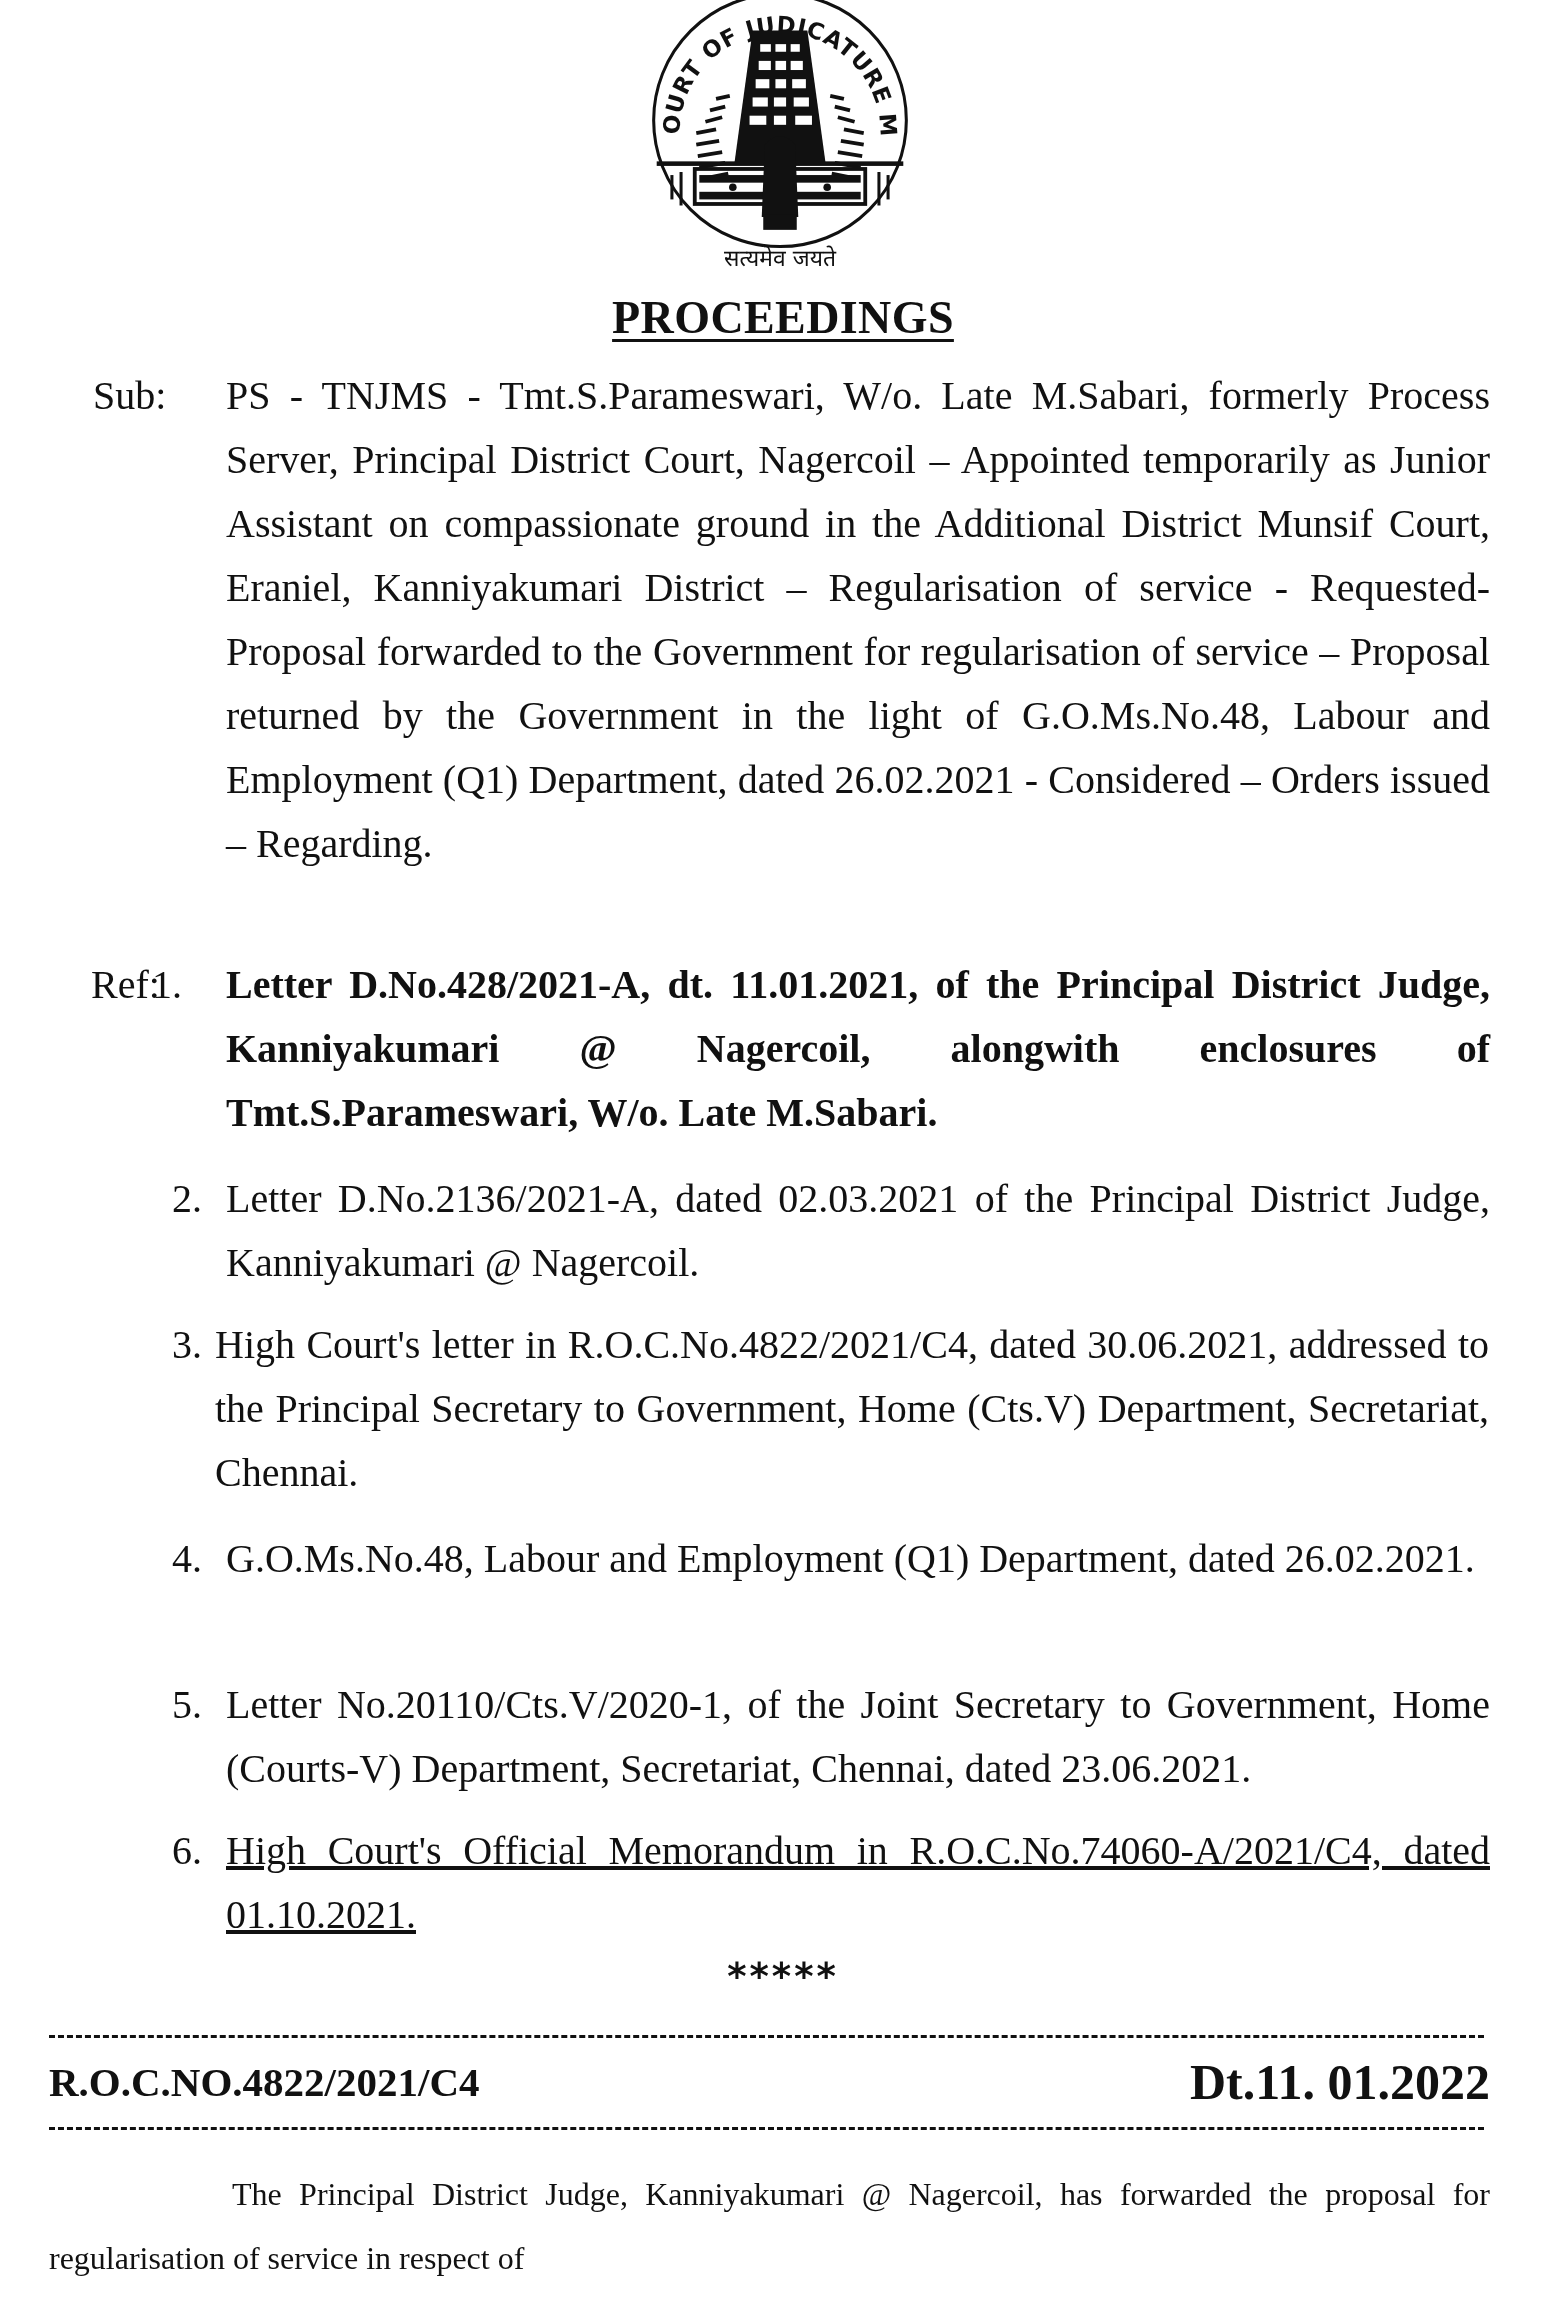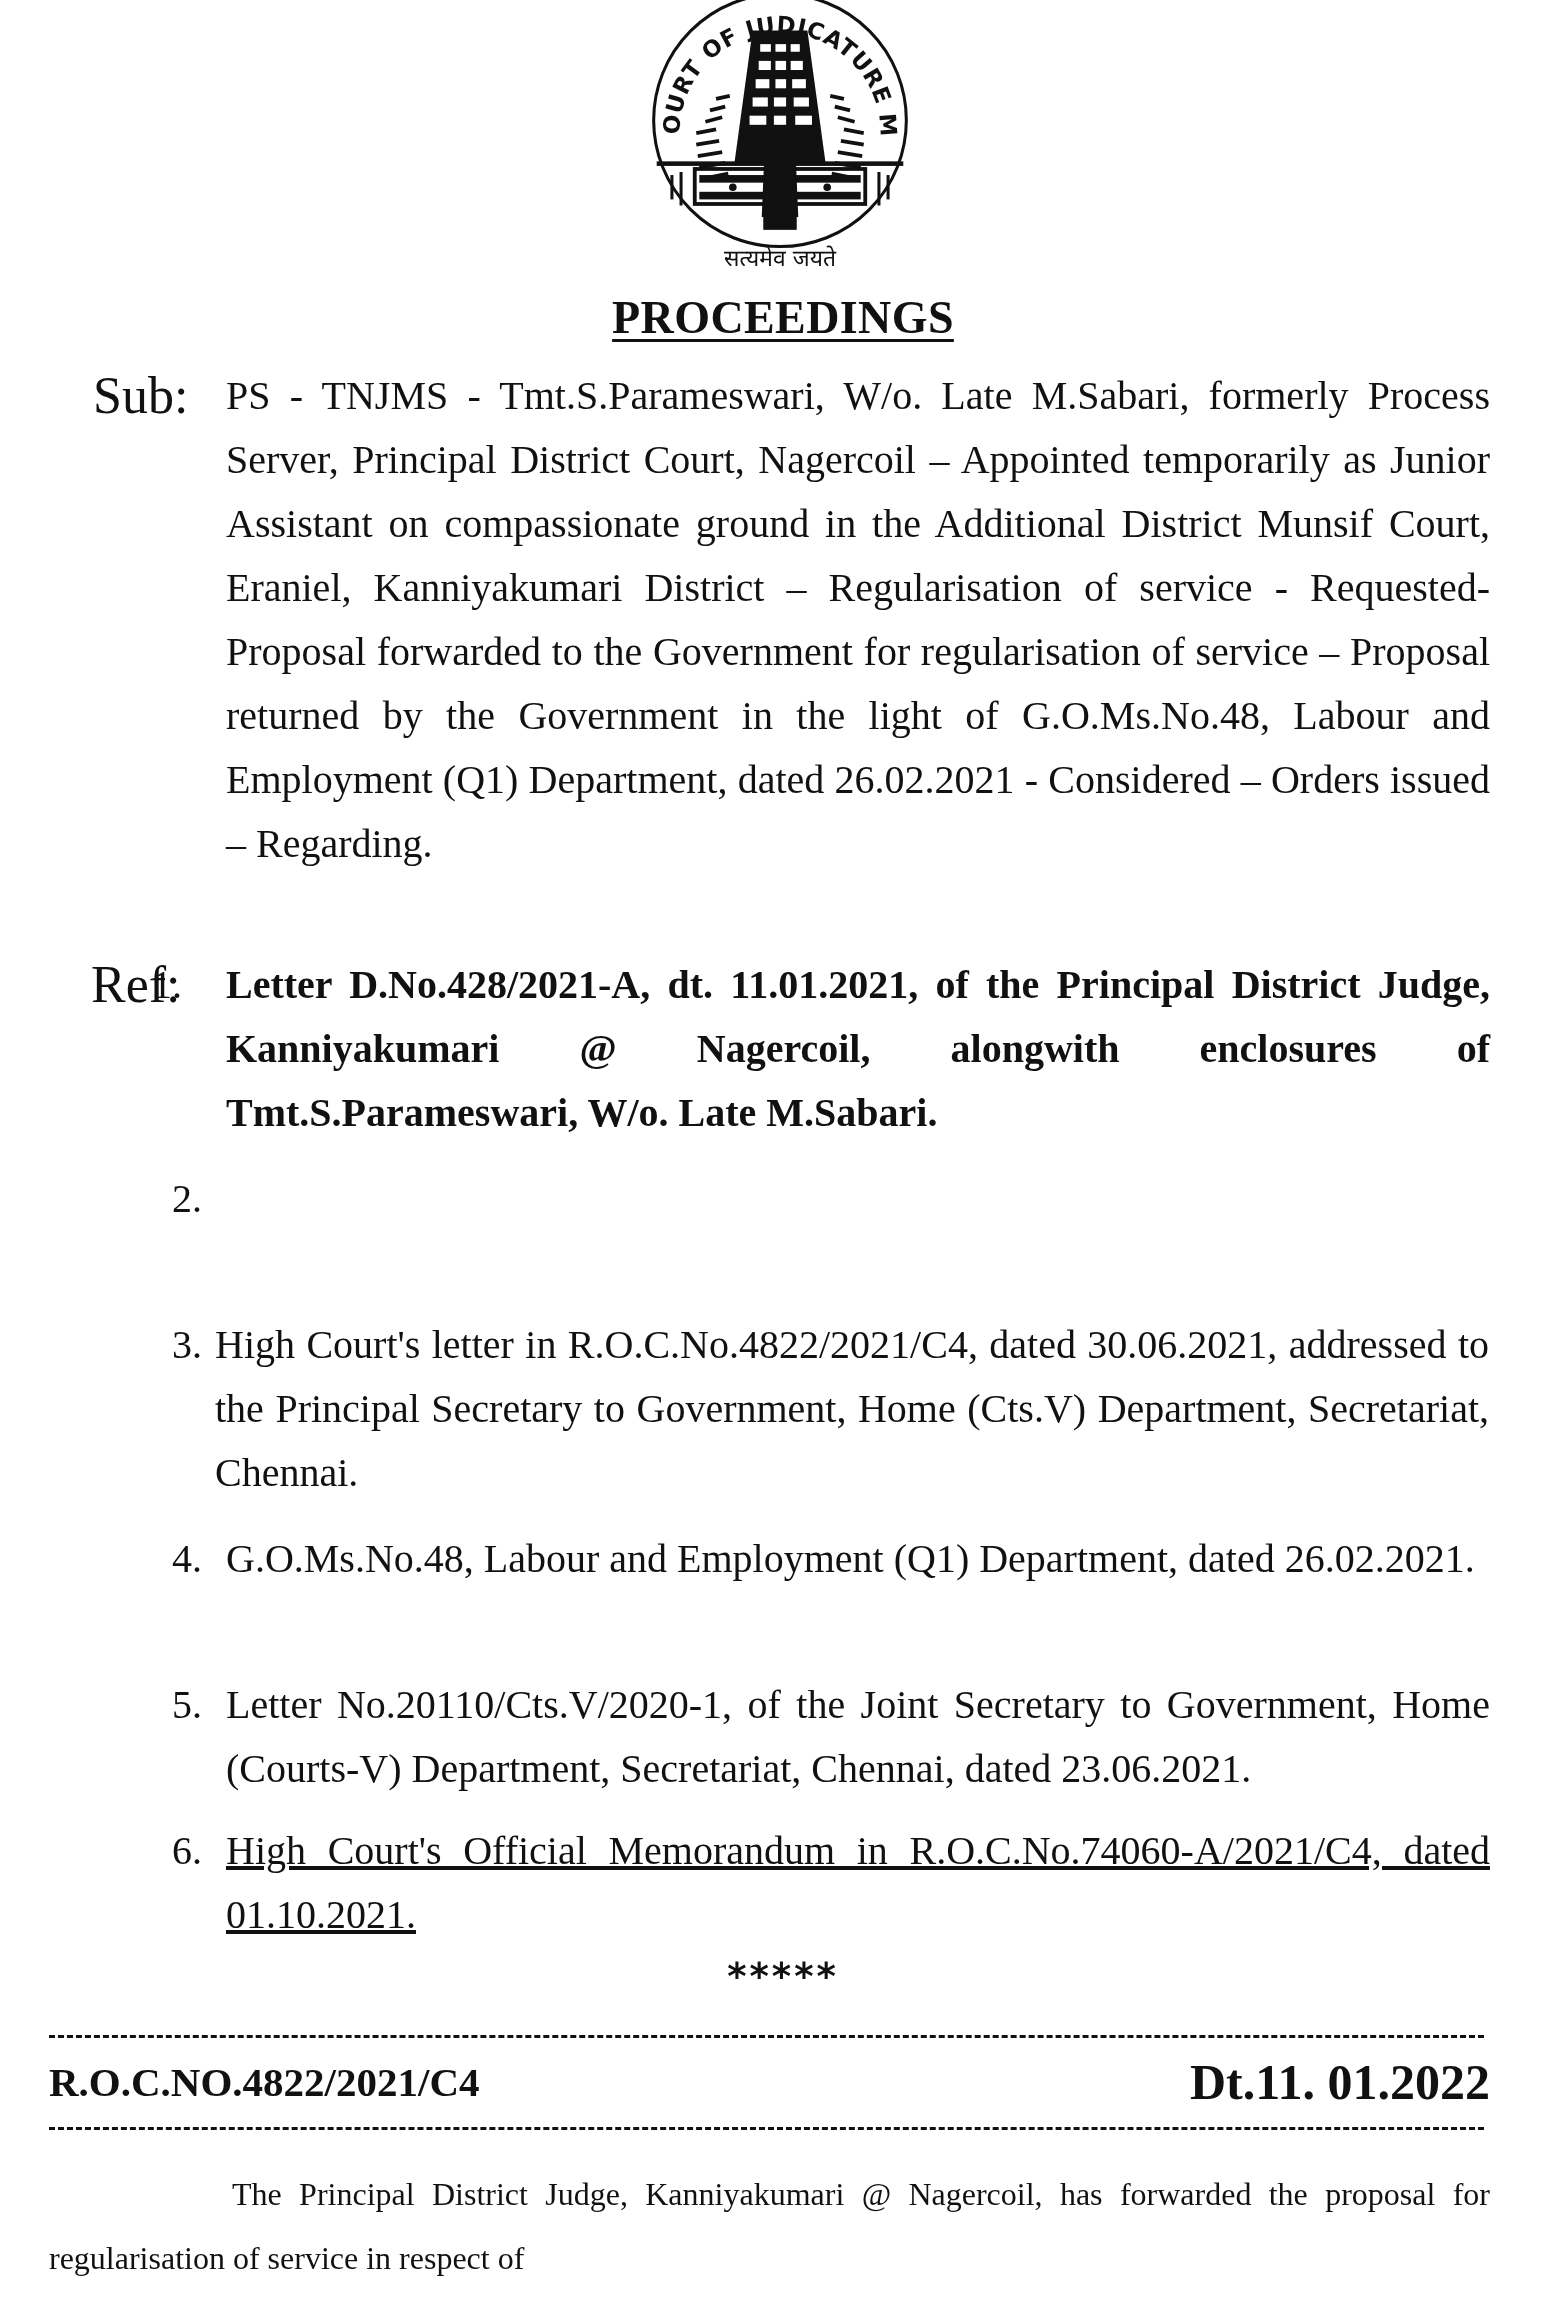--- a/index.html
+++ b/index.html
@@ -9,21 +9,21 @@
 
   
   .seal { position: absolute; left: 649px; top: 0px; width: 262px; height: 274px; }
   .seal svg { width: 262px; height: 274px; display: block; }
 
   .heading { position: absolute; left: 0; width: 1566px; top: 291px; text-align: center; }
   .heading span { font-weight: bold; font-size: 46px; letter-spacing: 0.4px;
                   text-decoration: underline; text-decoration-thickness: 3px; text-underline-offset: 6px; }
 
   .block { position: absolute; font-size: 40px; line-height: 64px; }
-  .label { position: absolute; font-size: 52px; line-height: 64px; }
+  .label { position: absolute; font-size: 40px; line-height: 64px; }
   .just { text-align: justify; text-align-last: left; }
 
   .sub-label { left: 93px; top: 364px; }
   .sub-text { left: 226px; top: 364px; width: 1264px; }
 
   .ref-label { left: 91px; top: 953px; }
   .ref-num { position: absolute; font-size: 40px; line-height: 64px; }
   .ref-text { position: absolute; font-size: 40px; line-height: 64px; text-align: justify; text-align-last: left; }
 
   .stars { position: absolute; left: 0; width: 1566px; top: 1955px; text-align: center;
@@ -126,20 +126,21 @@
 
   <div class="label sub-label">Sub:</div>
   <div class="block sub-text just">PS - TNJMS - Tmt.S.Parameswari, W/o. Late M.Sabari, formerly Process Server,  Principal District Court, Nagercoil – Appointed temporarily as Junior Assistant on compassionate ground in the Additional District Munsif Court, Eraniel, Kanniyakumari District – Regularisation of service -  Requested- Proposal forwarded to the Government for  regularisation of service – Proposal returned by the Government in the light of  G.O.Ms.No.48, Labour and Employment (Q1) Department, dated 26.02.2021 -  Considered  –  Orders issued – Regarding.</div>
 
   <div class="label ref-label">Ref:</div>
 
   <div class="ref-num" style="left:152px; top:953px;">1.</div>
   <div class="ref-text" style="left:226px; top:953px; width:1264px;font-weight:bold;">Letter D.No.428/2021-A, dt. 11.01.2021, of the Principal District Judge, Kanniyakumari @ Nagercoil, alongwith enclosures of Tmt.S.Parameswari, W/o. Late M.Sabari.</div>
 
   <div class="ref-num" style="left:172px; top:1167px;">2.</div>
+  <div class="ref-text" style="left:226px; top:1167px; width:1264px;">Letter D.No.2136/2021-A, dated 02.03.2021 of the Principal District Judge, Kanniyakumari @ Nagercoil.</div>
 
   <div class="ref-num" style="left:172px; top:1313px;">3.</div>
   <div class="ref-text" style="left:215px; top:1313px; width:1274px;">High Court's letter in R.O.C.No.4822/2021/C4, dated 30.06.2021, addressed to the Principal Secretary to Government, Home (Cts.V) Department, Secretariat, Chennai.</div>
 
   <div class="ref-num" style="left:172px; top:1527px;">4.</div>
   <div class="ref-text" style="left:226px; top:1527px; width:1264px;">G.O.Ms.No.48, Labour and Employment (Q1) Department, dated 26.02.2021.</div>
 
   <div class="ref-num" style="left:172px; top:1673px;">5.</div>
   <div class="ref-text" style="left:226px; top:1673px; width:1264px;">Letter No.20110/Cts.V/2020-1, of the Joint Secretary to Government, Home (Courts-V) Department, Secretariat, Chennai, dated 23.06.2021.</div>
 

